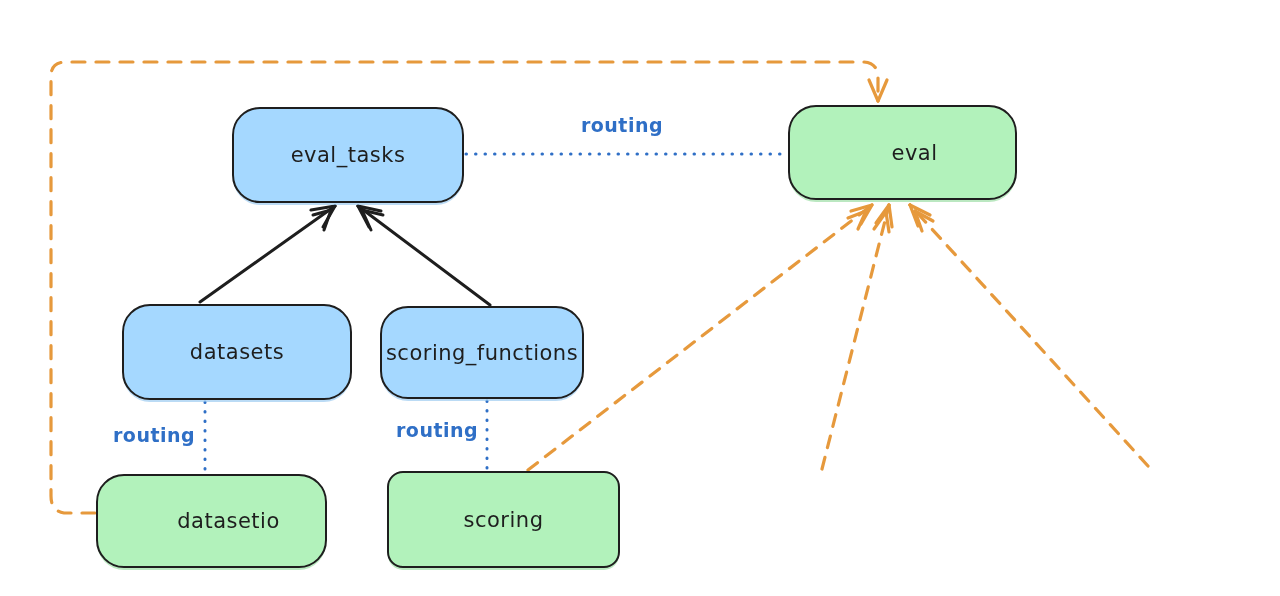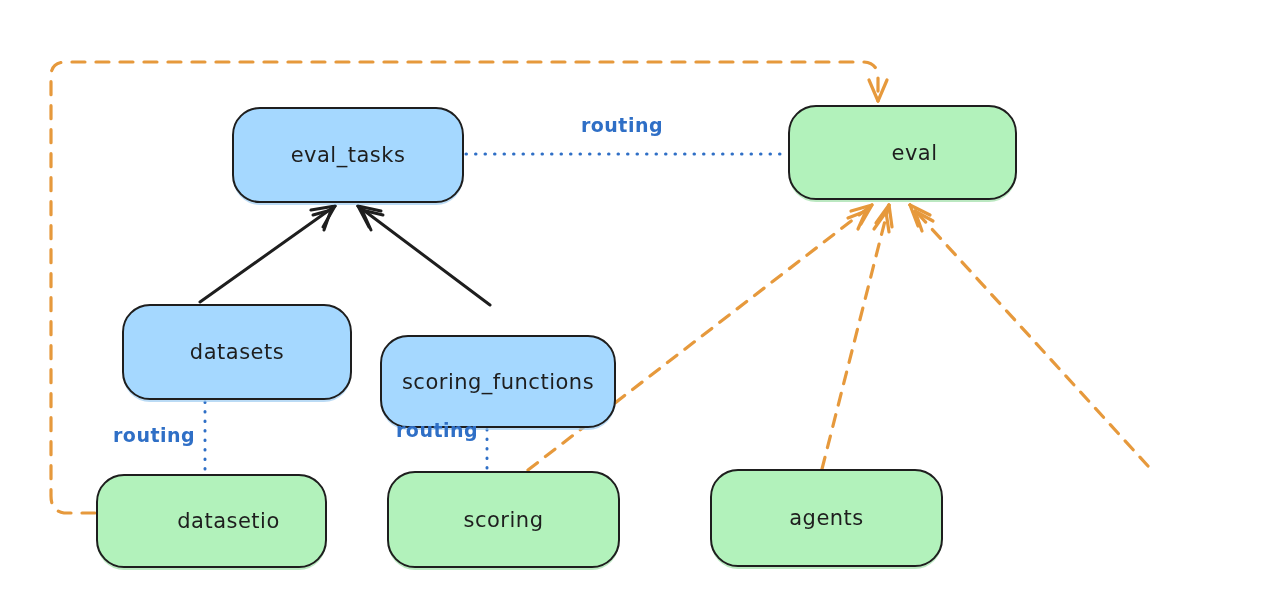--- a/index.html
+++ b/index.html
@@ -27,23 +27,23 @@
     position:absolute;
     color:#2f6fc6;
     font-weight:bold;
     font-size:19px;
     letter-spacing:0.5px;
   }
   
   #n-eval_tasks{left:232px;top:107px;width:232px;height:96px;}
   #n-eval{left:788px;top:105px;width:229px;height:95px;padding-left:24px;}
   #n-datasets{left:98px;top:304px;width:230px;height:96px;margin-left:24px;}
-  #n-scoring_functions{left:380px;top:306px;width:236px;height:93px;margin-top:29px;}
+  #n-scoring_functions{left:380px;top:306px;width:204px;height:93px;}
   #n-datasetio{left:96px;top:474px;width:231px;height:94px;padding-left:34px;}
-  #n-scoring{left:387px;top:471px;width:233px;height:97px;}
+  #n-scoring{left:387px;top:471px;width:233px;height:97px;border-radius:16px;}
   #n-agents{left:710px;top:469px;width:233px;height:98px;}
   #n-inference{left:1022px;top:464px;width:233px;height:98px;}
   
   #lbl-routing-top{left:557px;top:114px;width:130px;text-align:center;}
   #lbl-routing-left{left:113px;top:424px;width:82px;text-align:center;}
   #lbl-routing-mid{left:396px;top:419px;width:82px;text-align:center;}
 </style>
 </head>
 <body>
 
@@ -127,21 +127,18 @@
   </div>
   <div class="node node-blue" id="n-scoring_functions">
     <span>scoring_functions</span>
   </div>
   <div class="node node-green" id="n-datasetio">
     <span>datasetio</span>
   </div>
   <div class="node node-green" id="n-scoring">
     <span>scoring</span>
   </div>
-  <div class="node node-green" id="n-agents">
-    <span>agents</span>
-  </div>
 
   <div class="edge-label" id="lbl-routing-top">routing</div>
   <div class="edge-label" id="lbl-routing-left">routing</div>
   <div class="edge-label" id="lbl-routing-mid">routing</div>
 
 </div>
 
 </body></html>

